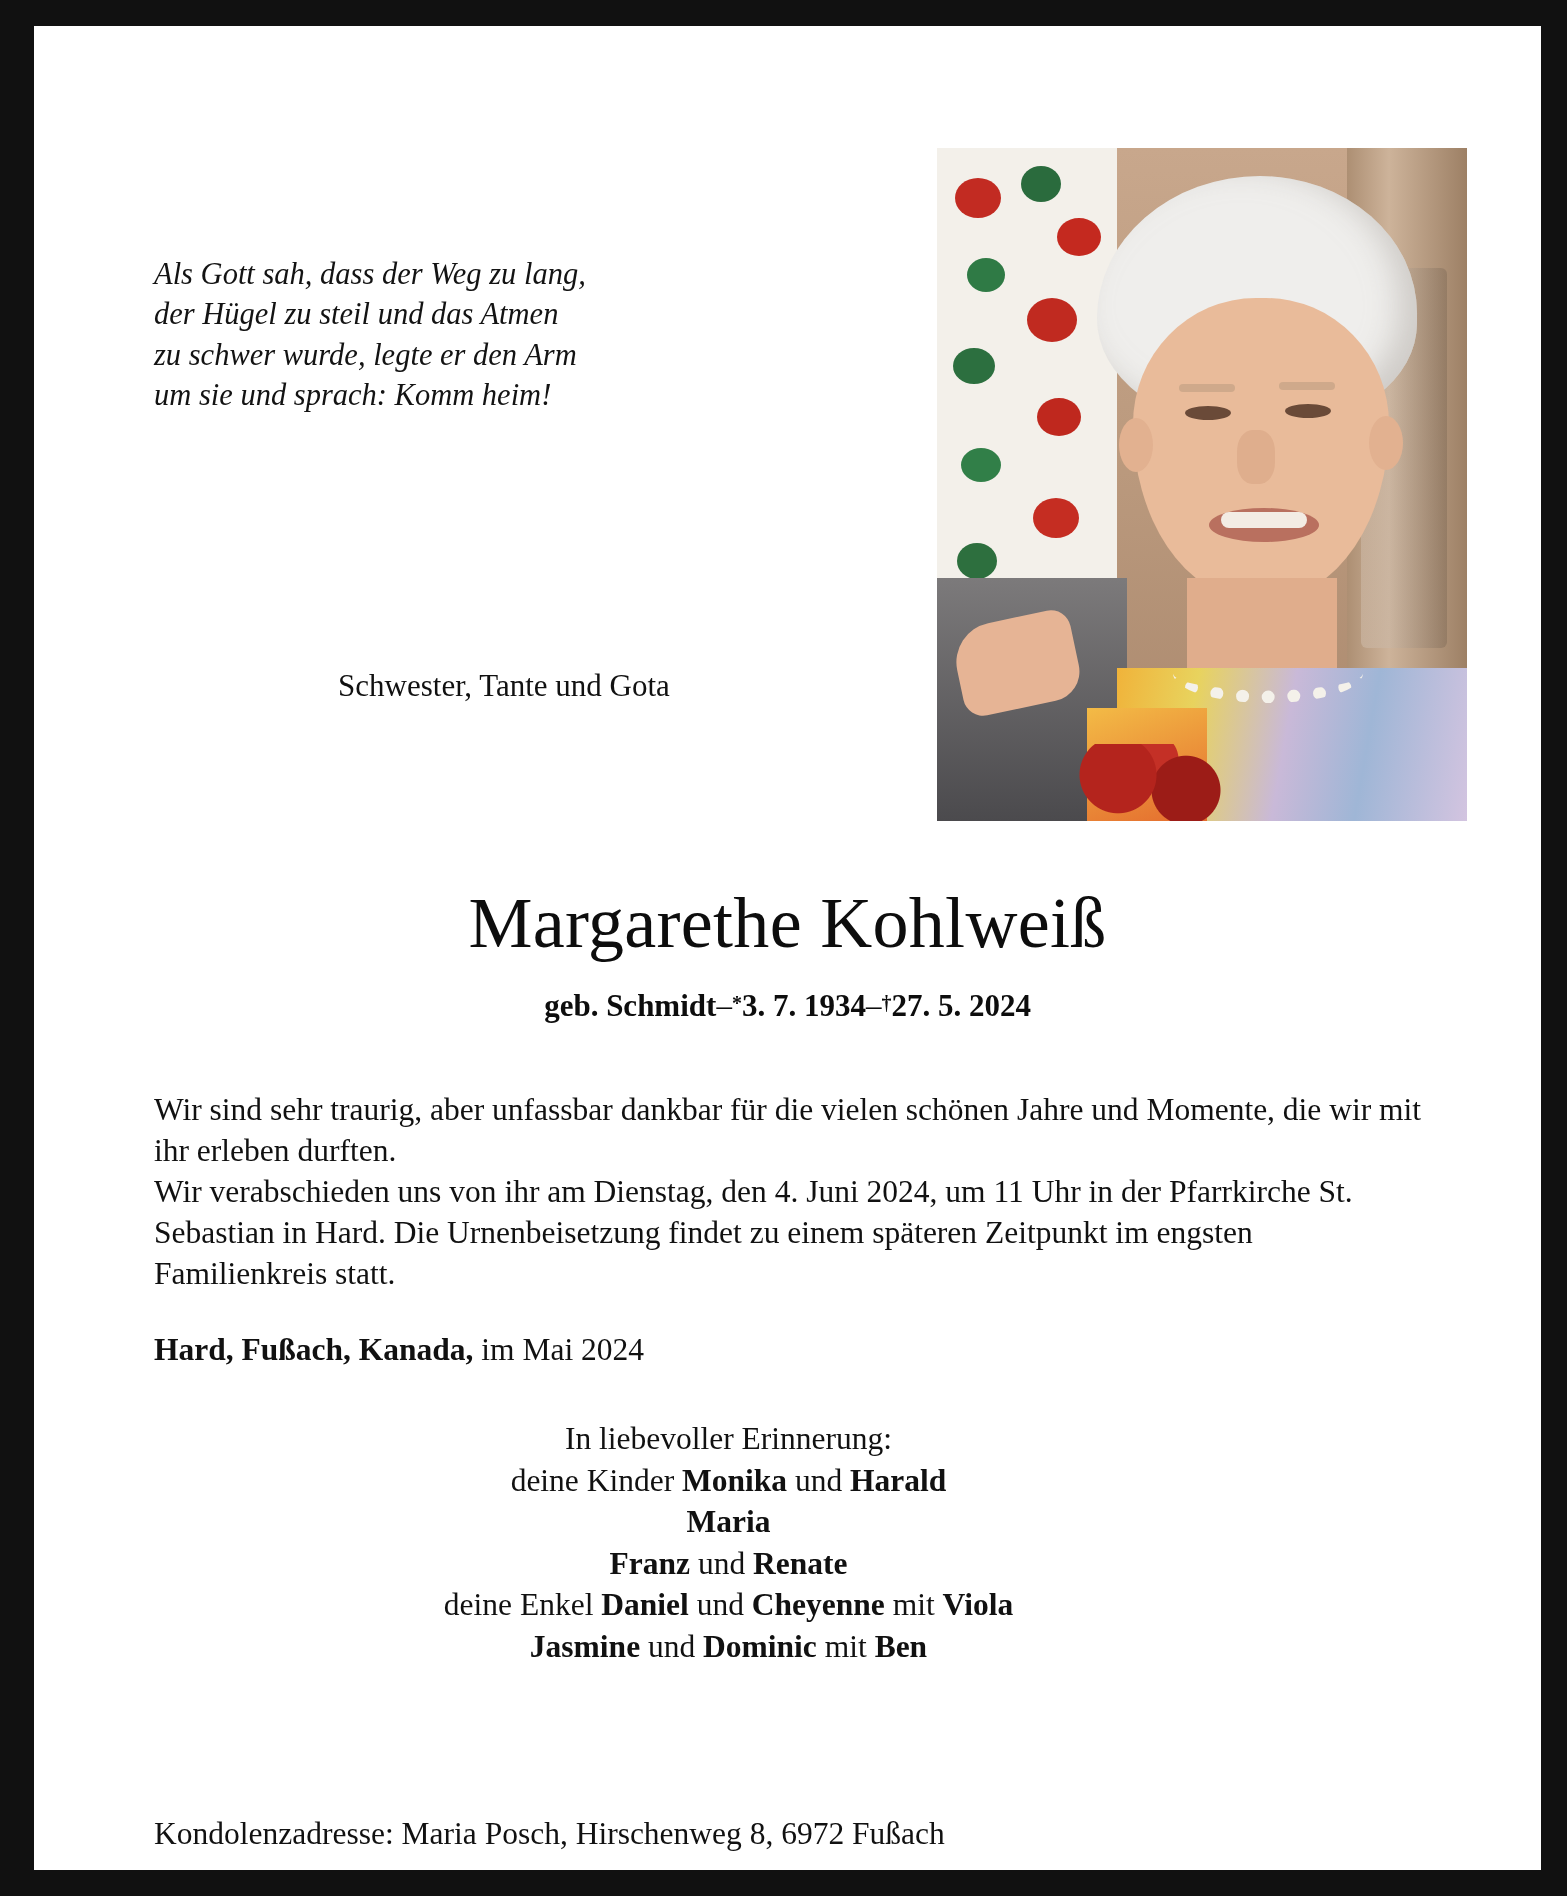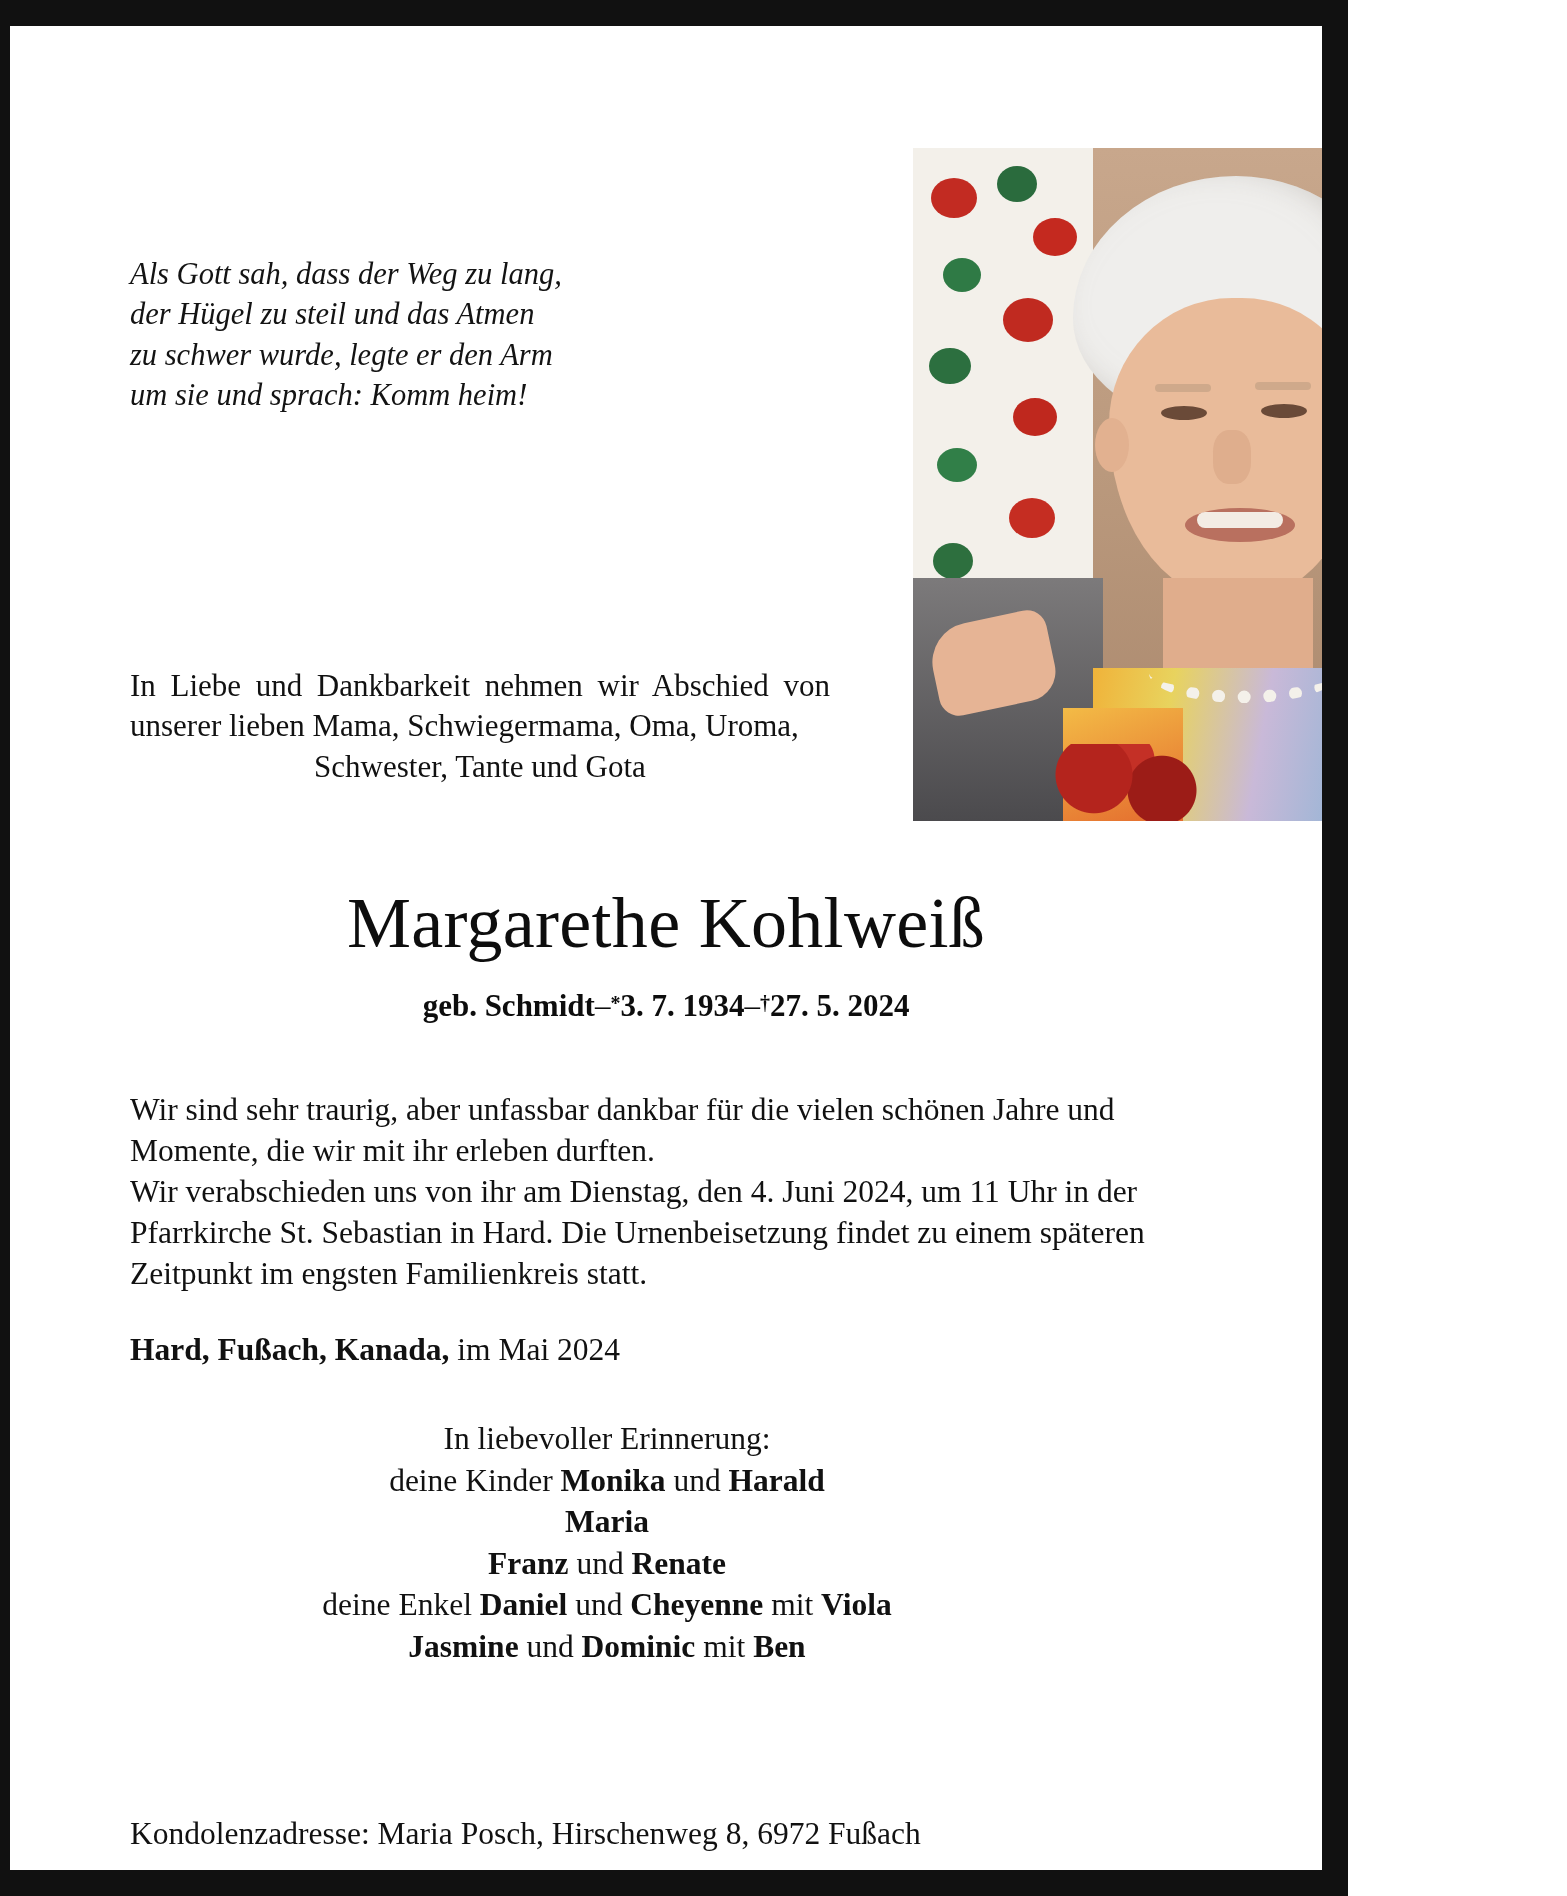--- a/index.html
+++ b/index.html
@@ -7,24 +7,24 @@
     padding: 0;
     background: #ffffff;
   }
   body {
     width: 1567px;
     height: 1896px;
     font-family: "Liberation Serif", serif;
     color: #111111;
   }
   .page {
-    width: 1348px;
+    width: 1567px;
     height: 1896px;
     box-sizing: border-box;
-    padding: 26px 26px 26px 10px;
+    padding: 26px 26px 26px 34px;
     background: #111111;
   }
   .card {
     width: 100%;
     height: 100%;
     box-sizing: border-box;
     background: #ffffff;
     position: relative;
     padding: 0;
     overflow: hidden;
@@ -270,21 +270,20 @@
           <div class="ph-teeth"></div>
           <div class="ph-neck"></div>
           <div class="ph-scarf"></div>
           <div class="ph-scarf2"></div>
           <div class="ph-flowers"></div>
           <div class="ph-pearls"></div>
         </div>
       </div>
 
       <div class="intro">
-        <span>In Liebe und Dankbarkeit nehmen wir Abschied von unserer lieben Mama, Schwiegermama, Oma, Uroma,</span>
         <div class="last">Schwester, Tante und Gota</div>
       </div>
 
       <div class="name">Margarethe Kohlweiß</div>
 
       <div class="dates">
         <span>geb. Schmidt</span><span class="sep">–</span><span class="sup">*</span><span>3. 7. 1934</span><span class="sep">–</span><span class="sup">†</span><span>27. 5. 2024</span>
       </div>
 
       <div class="body-text">

